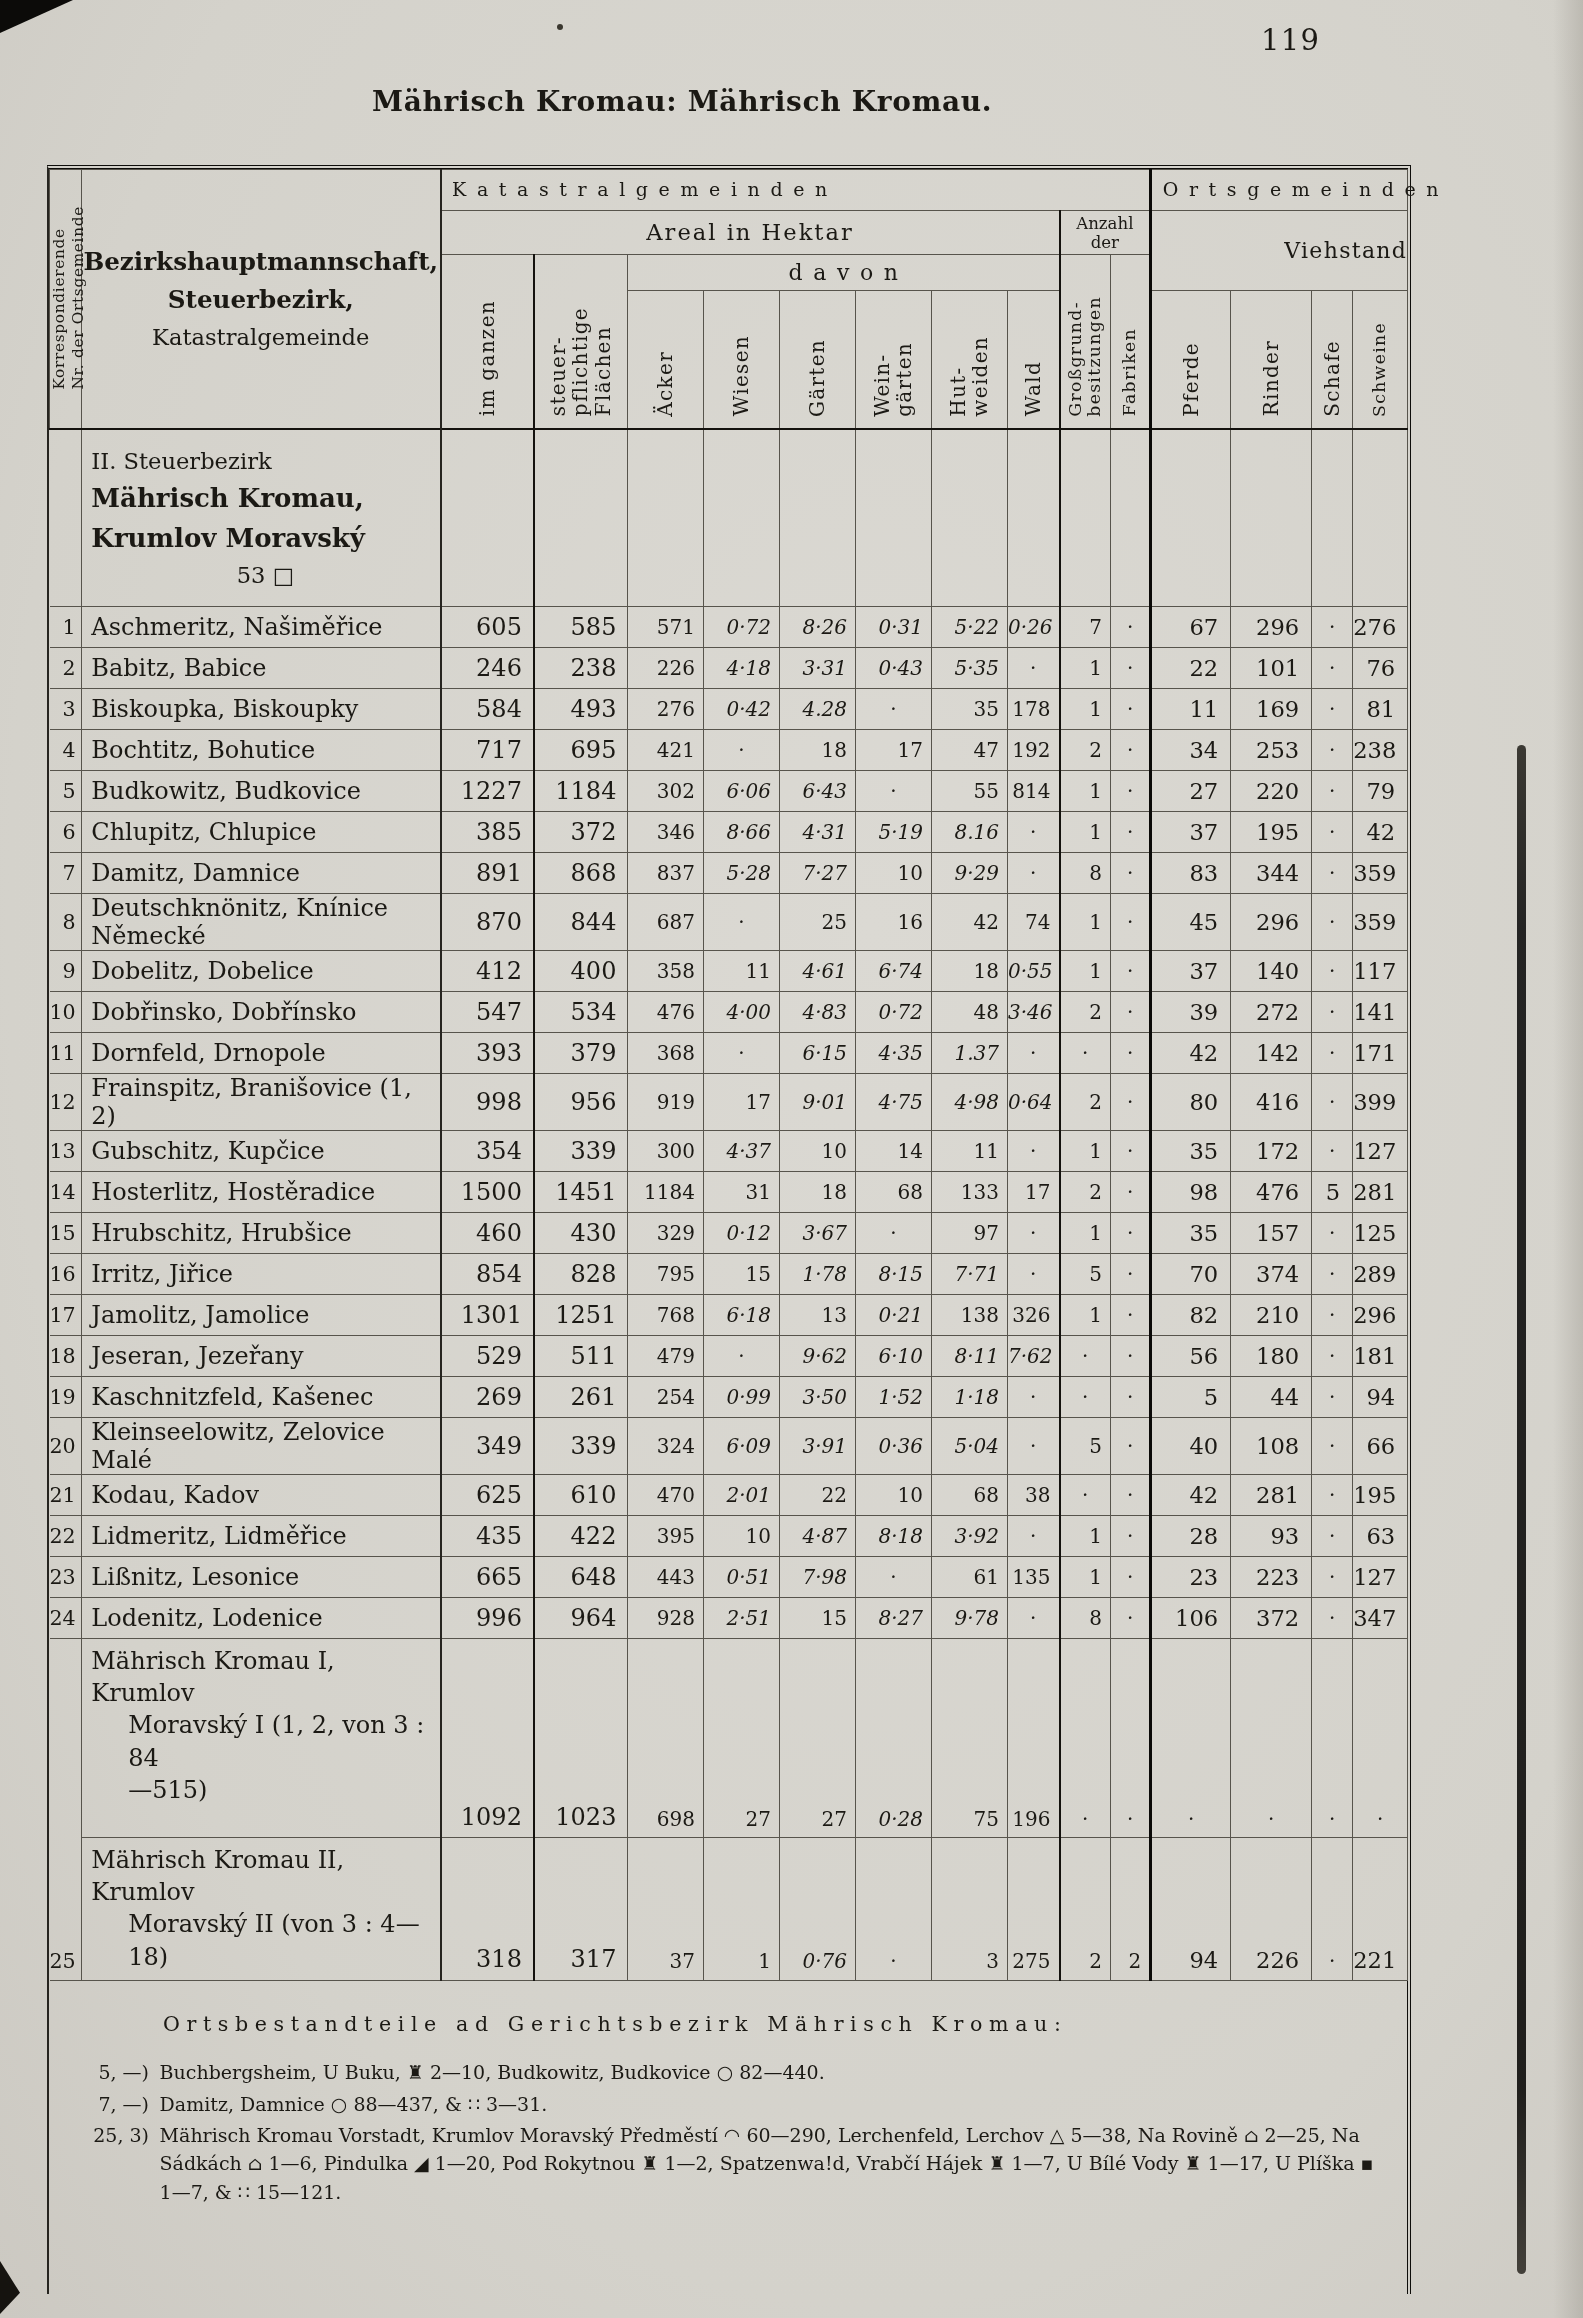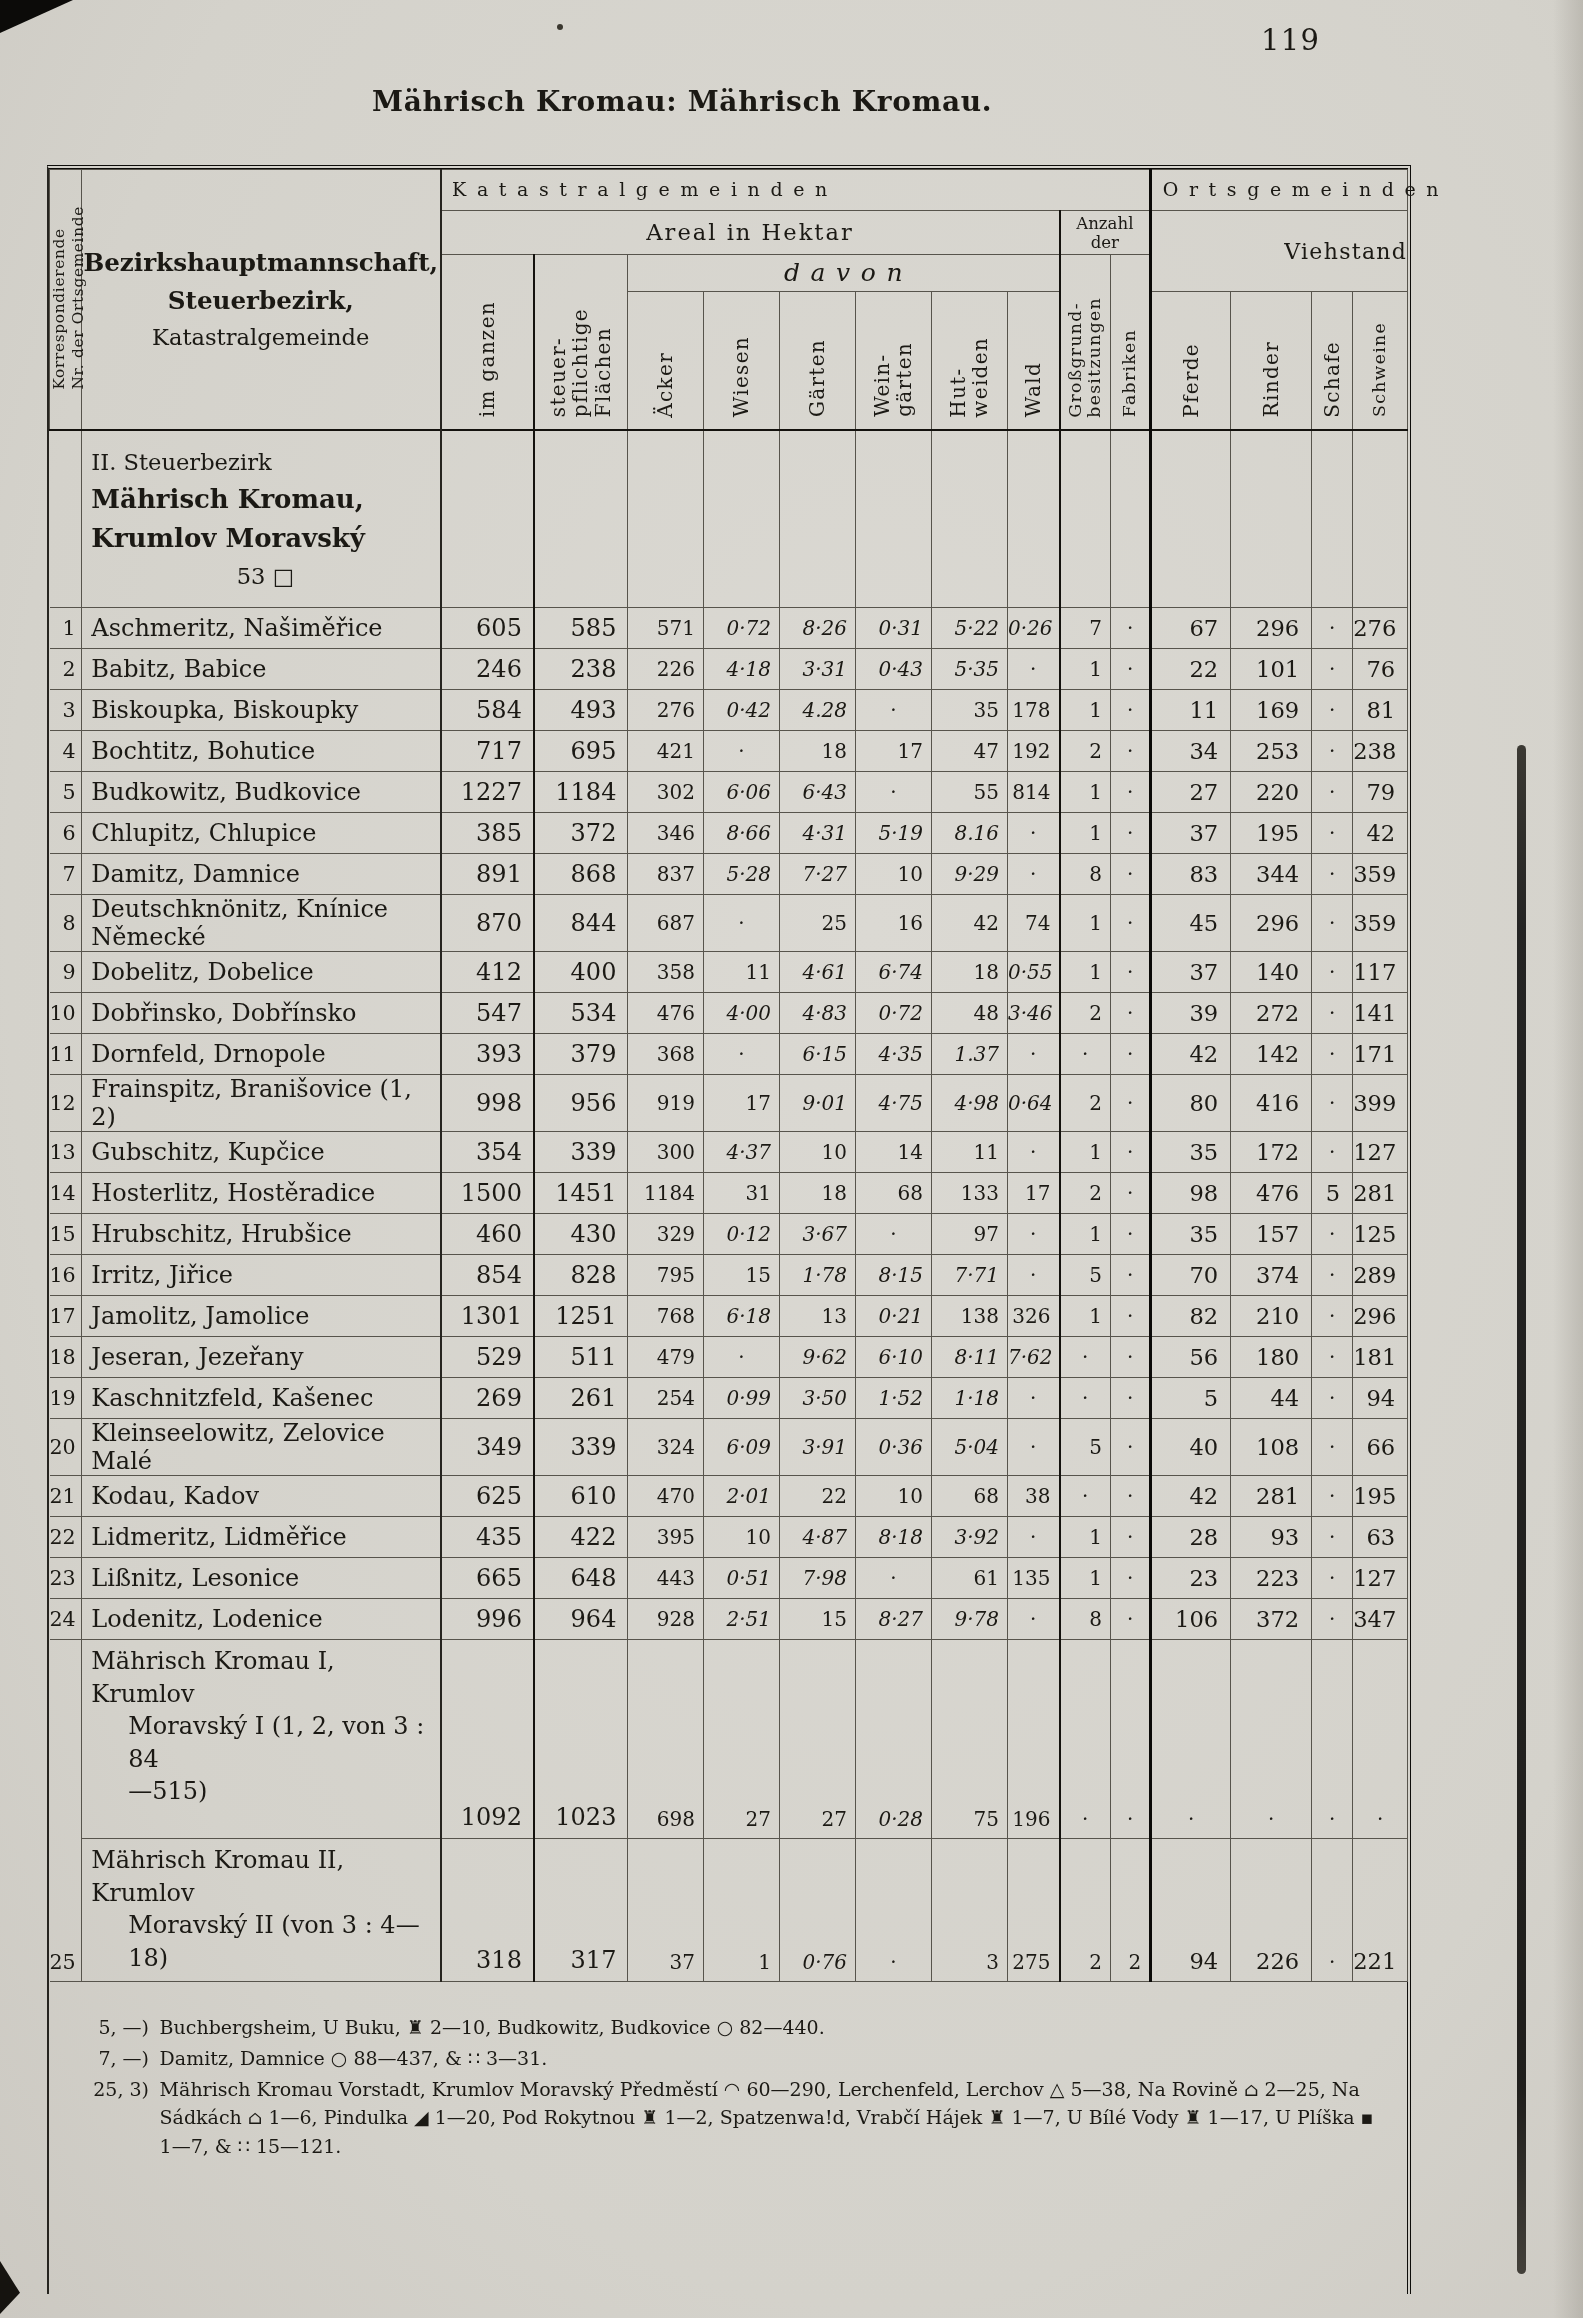--- a/index.html
+++ b/index.html
@@ -43,21 +43,21 @@
   .hv8{border-left:2.7px double #14120e !important;}
   .hv10{border-left:3.3px solid #0b0a08 !important;}
   td.c0{border-left:2px solid #26241f;}
   td.c1{border-left:2.7px double #14120e;}
   td.c2{border-left:1.3px solid #3a3831;}
   td.c8{border-left:2.7px double #14120e;}
   td.c10{border-left:3.3px solid #0b0a08;}
   
   .gh{font-size:19px;letter-spacing:10.6px;text-align:left;padding:6.6px 0 8px 10.6px;}
   .areal{font-size:22.6px;letter-spacing:2px;text-align:center;padding:4px 0 5.3px;}
-  .davon{font-size:25px;letter-spacing:10.6px;text-align:center;padding:2.7px 0 4px 10.6px;font-style:italic;}
+  .davon{font-size:22px;letter-spacing:10.6px;text-align:center;padding:2.7px 0 4px 10.6px;}
   .anzahl{font-size:16.6px;text-align:center;padding:2.7px 1.3px;}
   .viehstand{font-size:22px;text-align:right;letter-spacing:1.3px;}
   .corner-rot{vertical-align:middle;text-align:center;}
   .headleft{vertical-align:middle;text-align:center;font-size:22.6px;line-height:1.55;}
   .headleft .l1,.headleft .l2{font-weight:bold;font-size:24.6px;}
   .headleft .l3{font-size:22.6px;}
   .vert{display:inline-block;writing-mode:vertical-rl;transform:rotate(180deg);
     white-space:pre-line;line-height:1.12;font-size:20px;letter-spacing:1.3px;text-align:left;}
   .vert.small{font-size:15.3px;letter-spacing:0.7px;line-height:1.25;}
   th.rot{vertical-align:bottom;text-align:center;padding-bottom:9.3px;}
@@ -666,20 +666,21 @@
           <td class="num c9">2</td>
           <td class="num c10 mid">94</td>
           <td class="num c11 mid">226</td>
           <td class="num c12 mid dot">·</td>
           <td class="num c13 mid">221</td>
         </tr>
       </tbody>
   </table>
 
   <div class="notes">
+    <div class="notes-title">Ortsbestandteile ad Gerichtsbezirk Mährisch Kromau:</div>
     <div id="notes-list">
         <div class="note">
           <div class="note-ref">5, —)</div>
           <div class="note-text">Buchbergsheim, U Buku, ♜ 2—10, Budkowitz, Budkovice ○ 82—440.</div>
         </div>
         <div class="note">
           <div class="note-ref">7, —)</div>
           <div class="note-text">Damitz, Damnice ○ 88—437, &amp; ∷ 3—31.</div>
         </div>
         <div class="note">

